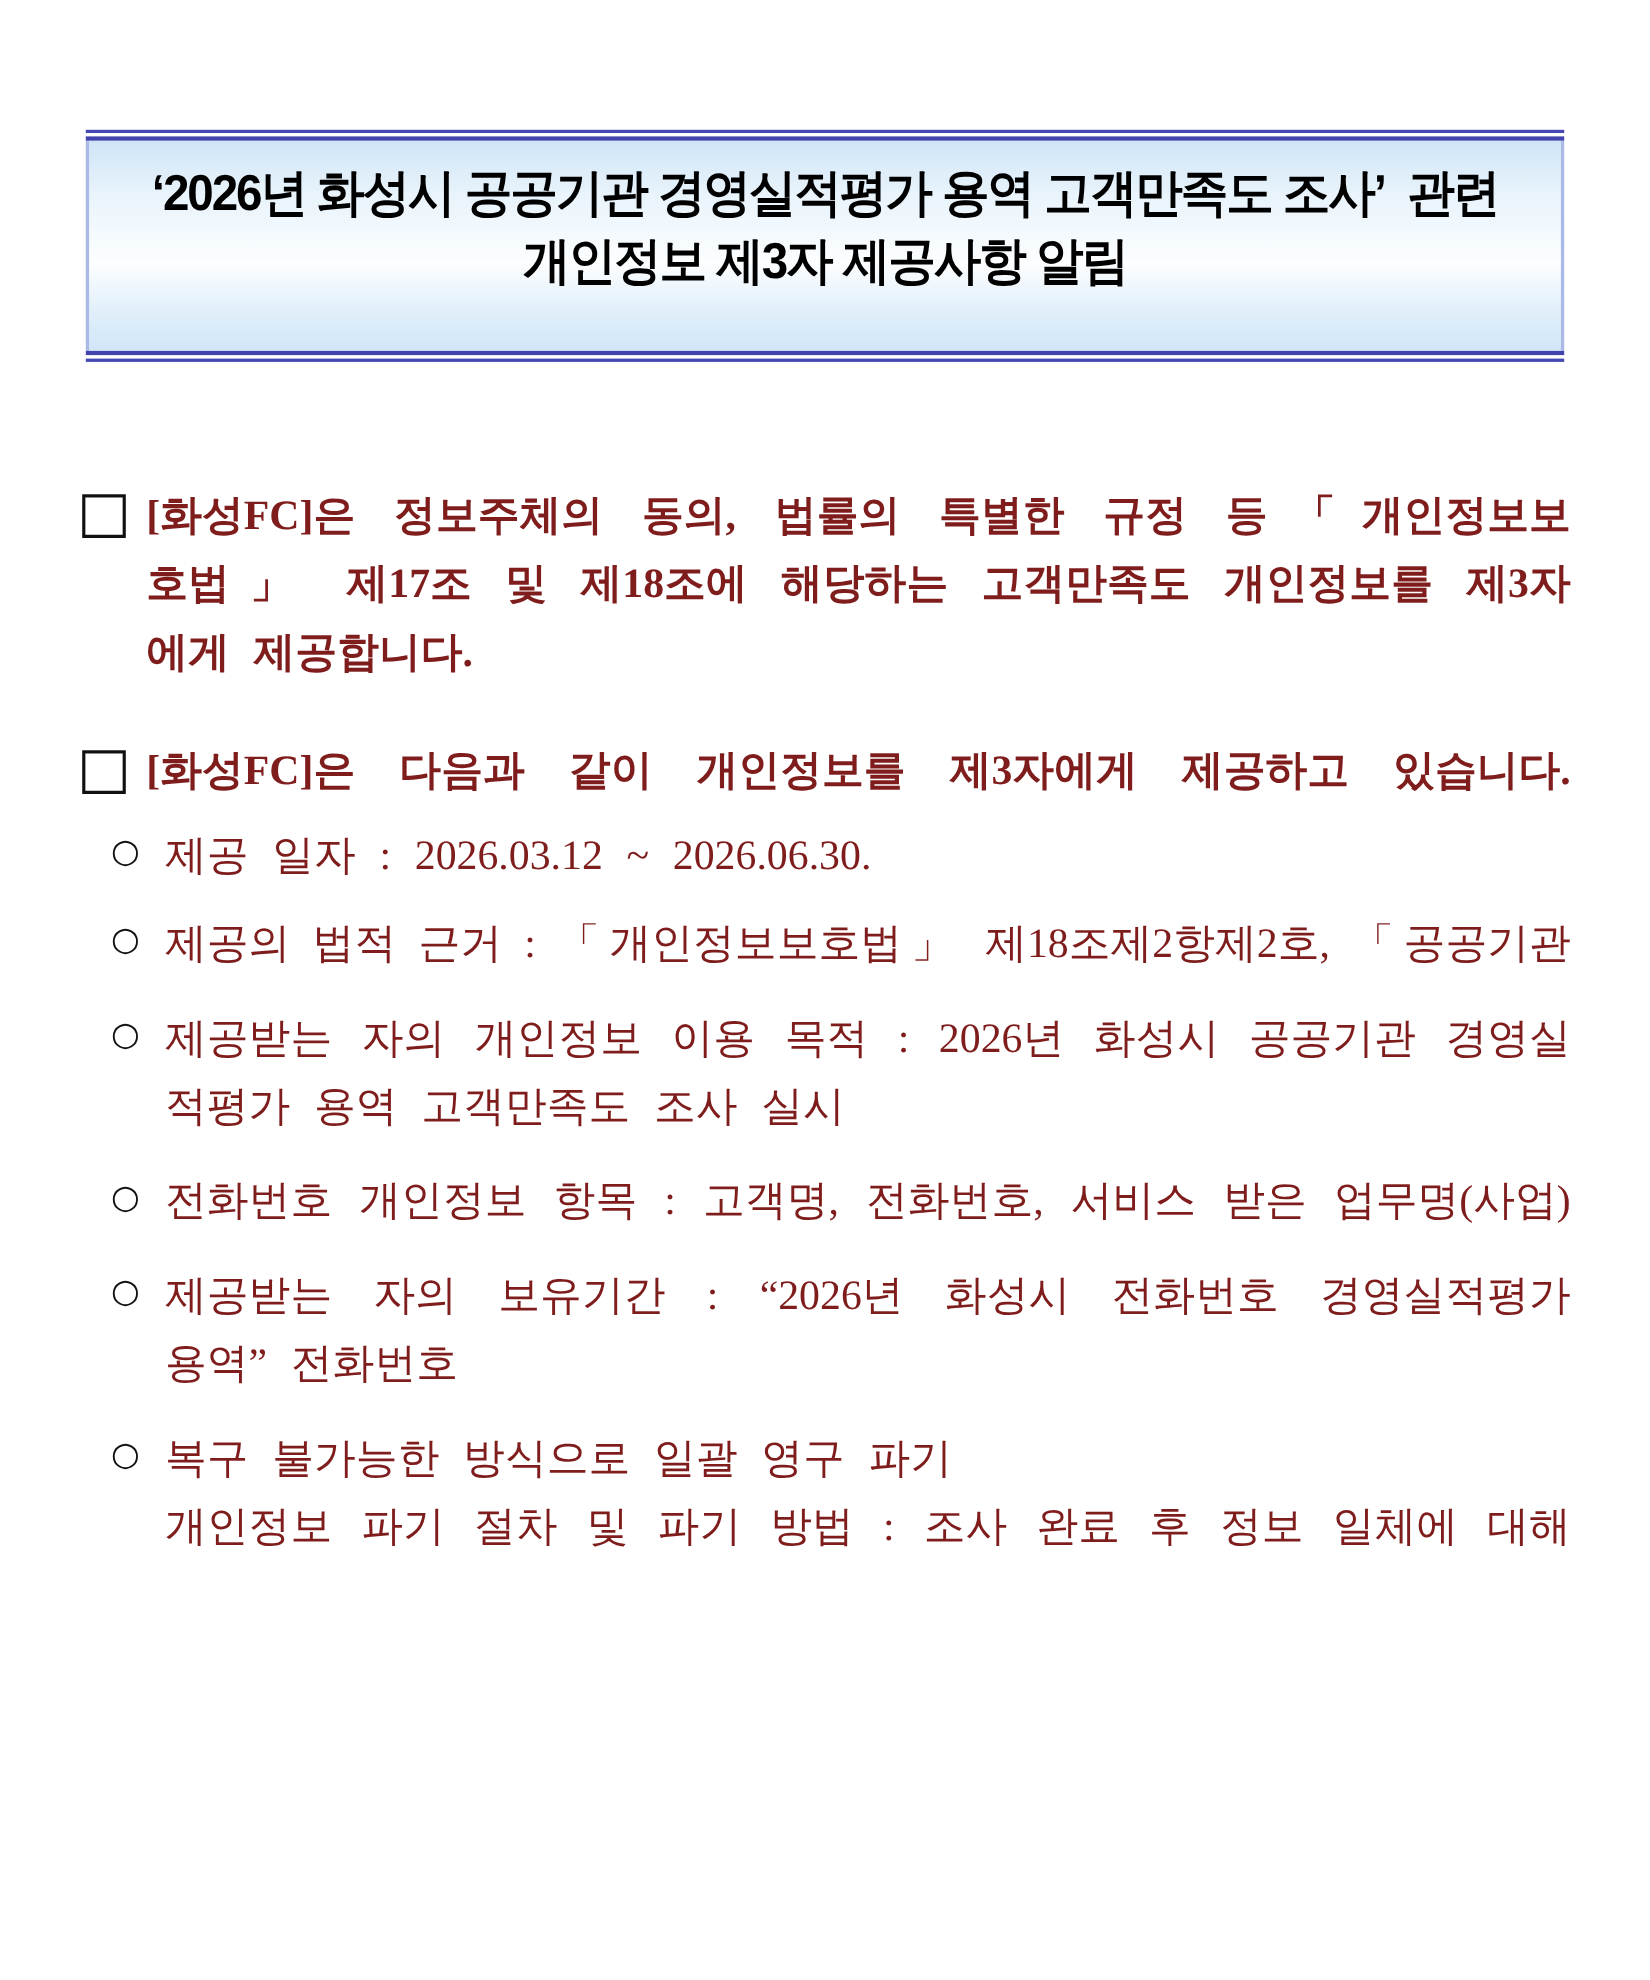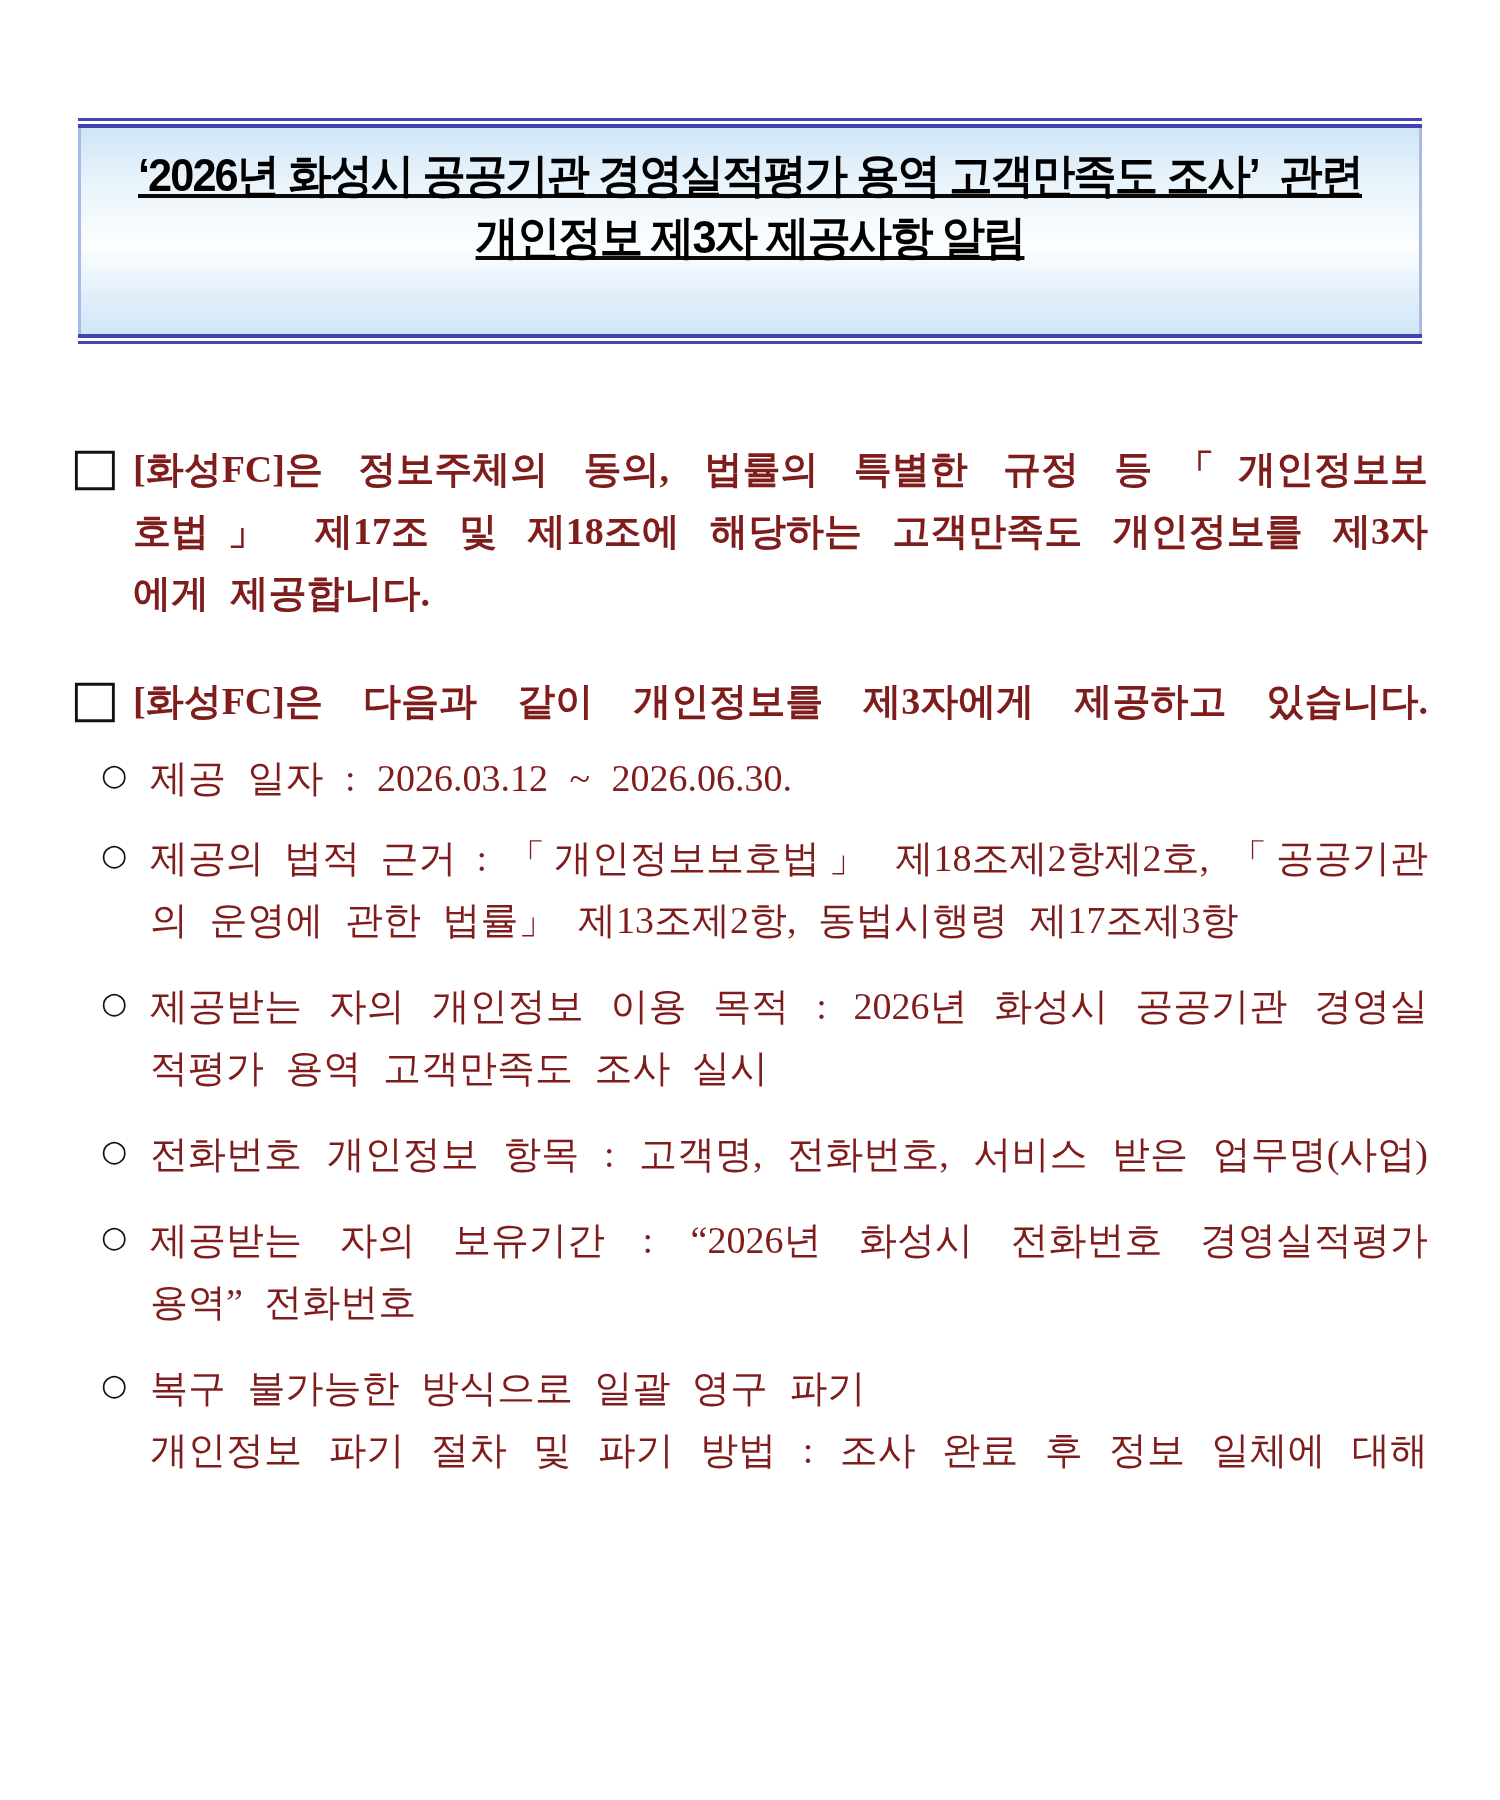--- a/index.html
+++ b/index.html
@@ -11,21 +11,21 @@
 
   
   .header { position:absolute; left:78px; top:118px; width:1344px; }
   .rule { width:100%; }
   .rule .bar  { height:4px; background:#4343ae; }
   .rule .barthin { height:3px; background:#4747b2; }
   .rule .gap  { height:3px; background:#ffffff; }
   .hdr-body {
     border-left:3px solid #aab9e6; border-right:3px solid #aab9e6;
     background:linear-gradient(180deg,#cfe5f7 0%,#e8f3fb 25%,#fcfeff 58%,#e0eefa 82%,#d0e7f8 100%);
-    padding:16px 6px 66px 6px; text-align:center; overflow:hidden;text-decoration:underline;
+    padding:16px 6px 51px 6px; text-align:center; overflow:hidden;
   }
   .title-line {
     font-family:"Liberation Sans","DejaVu Sans",sans-serif;
     font-weight:900; font-size:46px; line-height:62px; letter-spacing:-2px;
     color:#000000; white-space:nowrap; transform:scaleX(0.94); transform-origin:50% 50%;
   }
 
   
   .content { position:absolute; left:70px; top:438px; width:1358px; }
   .para { position:relative; }
@@ -87,21 +87,20 @@
     </div>
 
     <div class="para bullet b-date">
       <span class="marker">○</span>
       <div class="line">제공 일자 : 2026.03.12 ~ 2026.06.30.</div>
     </div>
 
     <div class="para bullet b-gap">
       <span class="marker">○</span>
       <div class="line fill">제공의 법적 근거 : 「개인정보보호법」 제18조제2항제2호, 「공공기관</div>
-      <div class="line">의 운영에 관한 법률」 제13조제2항, 동법시행령 제17조제3항</div>
     </div>
 
     <div class="para bullet b-gap">
       <span class="marker">○</span>
       <div class="line fill">제공받는 자의 개인정보 이용 목적 : 2026년 화성시 공공기관 경영실</div>
       <div class="line">적평가 용역 고객만족도 조사 실시</div>
     </div>
 
     <div class="para bullet b-gap">
       <span class="marker">○</span>

